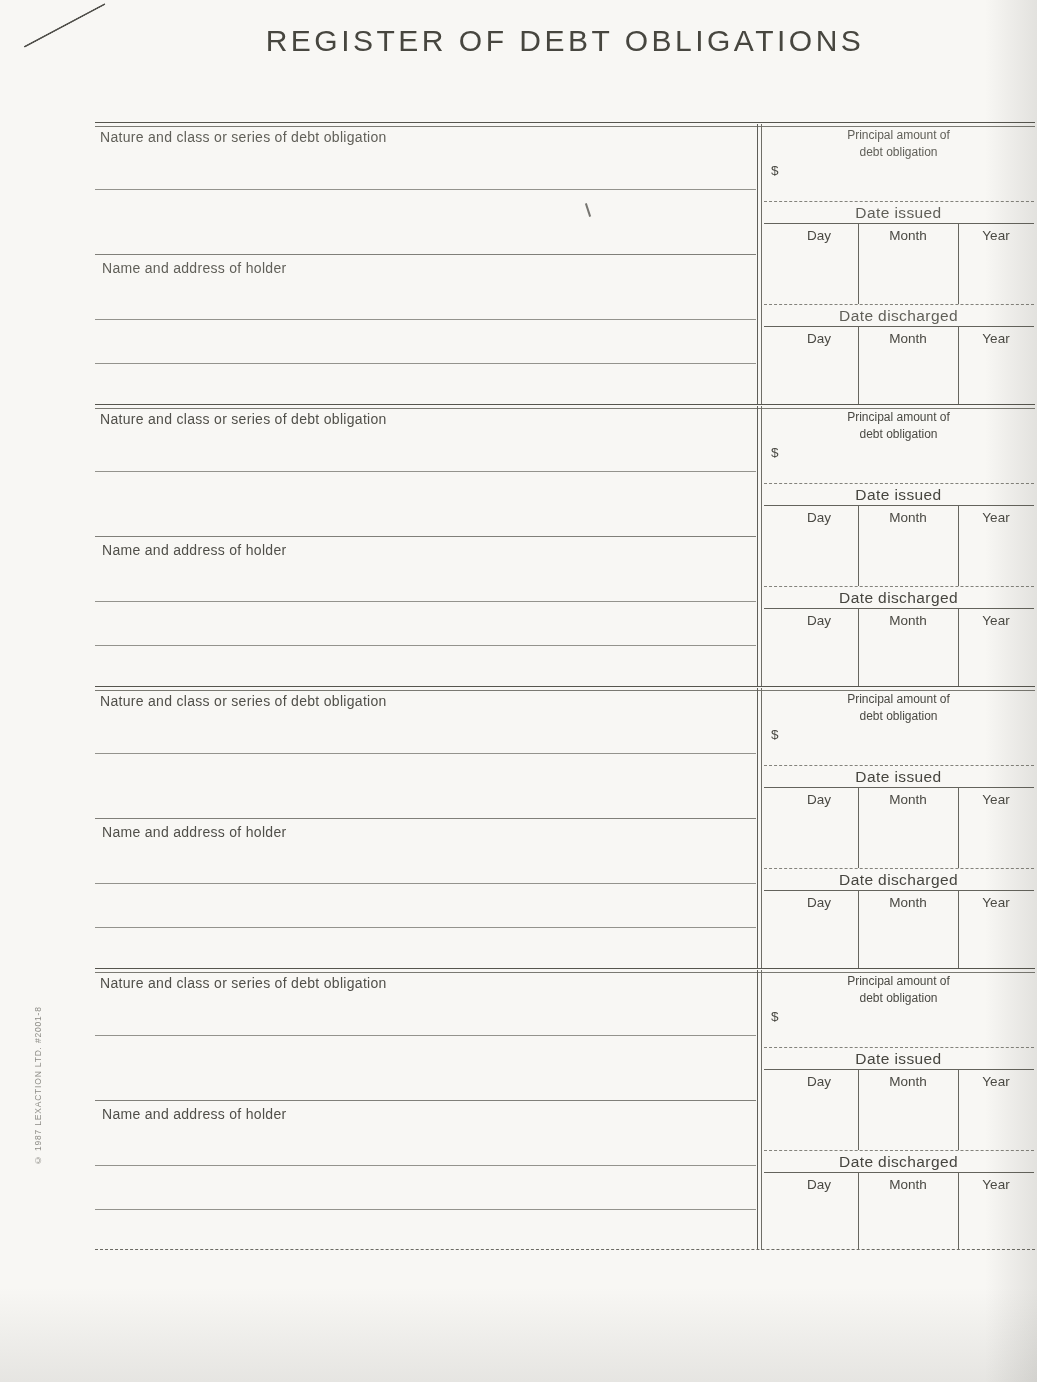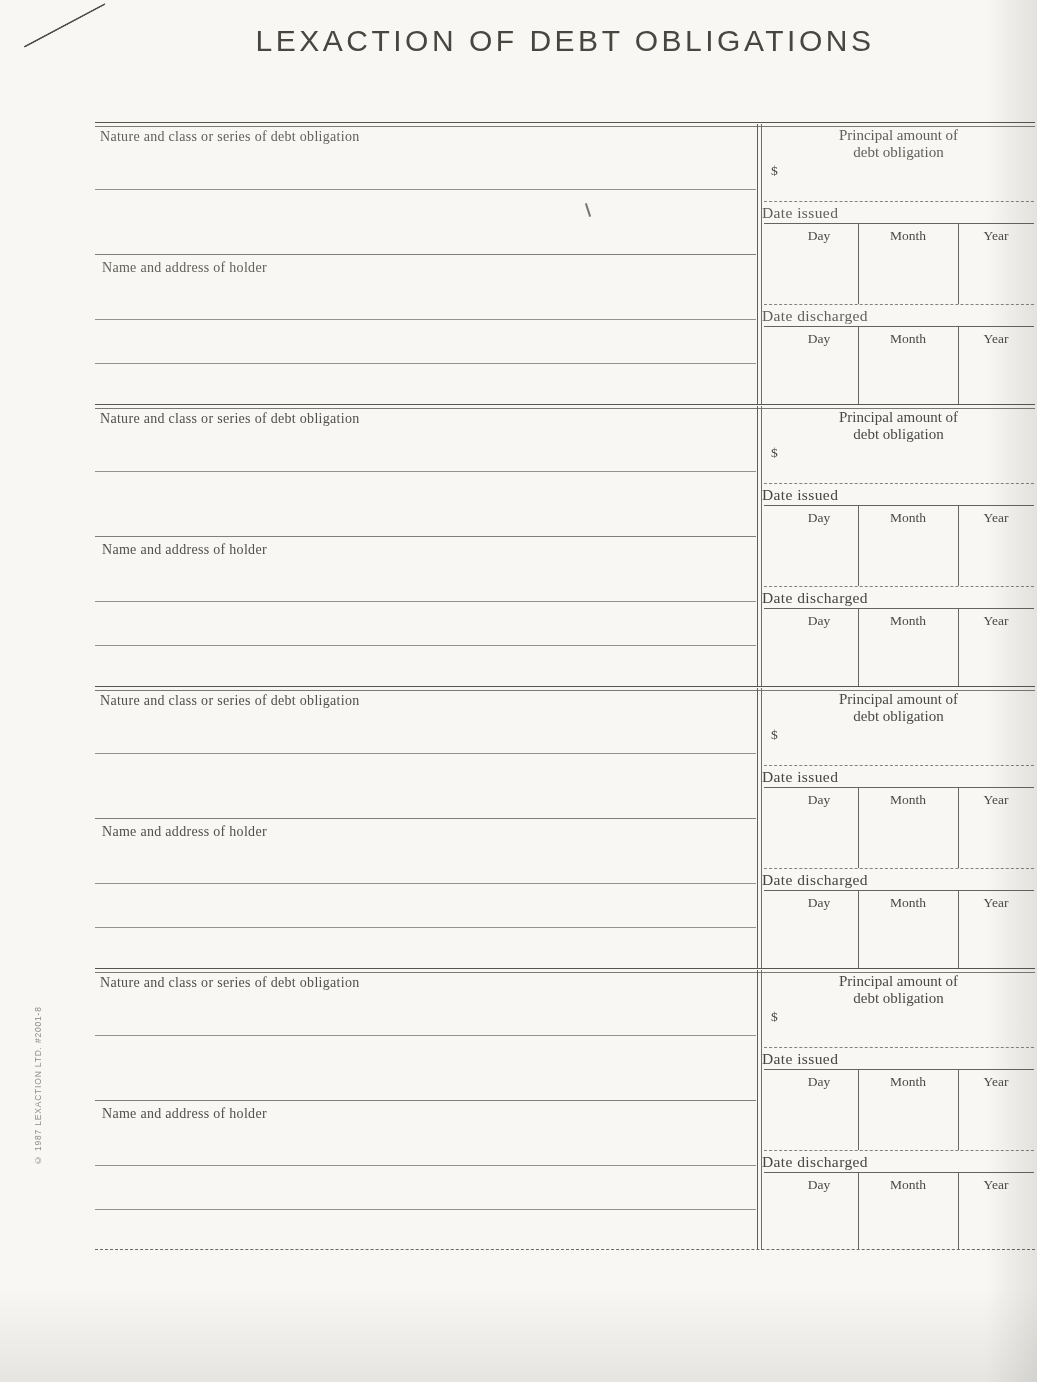--- a/index.html
+++ b/index.html
@@ -21,43 +21,43 @@
     border-left:2px solid #777671;transform:rotate(-18deg);}
 
   .page-title{position:absolute;top:24px;left:95px;width:940px;text-align:center;
     font-size:30px;letter-spacing:3.5px;font-weight:500;color:#47463f;white-space:nowrap;}
 
   .side-note{position:absolute;left:33px;top:985px;height:180px;
     writing-mode:vertical-rl;transform:rotate(180deg);
     font-size:8.5px;letter-spacing:0.8px;color:#8d8c86;white-space:nowrap;}
 
   
-  .entry{position:absolute;left:95px;width:940px;height:282px;font-family:Liberation Serif, serif;}
+  .entry{position:absolute;left:95px;width:940px;height:282px;}
   .rule-top{position:absolute;top:0;left:0;width:100%;height:3px;
     border-top:1.6px solid #56554e;border-bottom:1px solid #7a7972;}
   .vdiv{position:absolute;left:662px;top:2px;width:3px;height:280px;
     border-left:1px solid #5f5e58;border-right:1px solid #6f6e67;}
 
   .lcol{position:absolute;left:0;top:0;width:662px;height:282px;}
   .lbl{position:absolute;font-size:14px;color:#504f49;letter-spacing:0.3px;white-space:nowrap;}
   .lbl.nature{top:7px;left:5px;}
   .lbl.holder{top:138px;left:7px;}
   .entry.first .lbl, .entry.first .principal, .entry.first .hdg{color:#605f58;}
   .wline{position:absolute;left:0;width:661px;height:0;border-top:1px solid #94938d;}
   .wline.dk{border-top:1px solid #807f79;}
   .val-area{position:absolute;left:8px;right:8px;font-size:13px;color:#3c3b37;}
 
   .rcol{position:absolute;left:667px;top:0;width:273px;height:282px;}
   .principal{position:absolute;top:5px;left:0;width:100%;text-align:center;
-    font-size:15px;line-height:17px;color:#4a4943;}
+    font-size:12px;line-height:17px;color:#4a4943;}
   .dollar{position:absolute;top:41px;left:9px;font-size:13.5px;color:#4a4943;}
   .val-principal{position:absolute;top:41px;left:28px;right:6px;height:26px;font-size:13px;color:#3c3b37;}
   .dashline{position:absolute;left:2px;width:270px;height:0;border-top:1px dashed #84837c;}
   .solidline{position:absolute;left:2px;width:270px;height:0;border-top:1px solid #64635c;}
-  .hdg{position:absolute;left:0;width:100%;text-align:left;font-size:15.5px;
+  .hdg{position:absolute;left:0;width:100%;text-align:center;font-size:15.5px;
     color:#46453f;letter-spacing:0.4px;}
   .dmy{position:absolute;left:2px;width:270px;}
   .dmy .cdiv{position:absolute;top:0;height:100%;width:0;border-left:1px solid #67665f;}
   .dmy .cdiv.c1{left:94px;}
   .dmy .cdiv.c2{left:194px;}
   .dmy .clabel{position:absolute;top:5px;font-size:13.5px;color:#4a4943;text-align:center;}
   .dmy .clabel.day{left:8px;width:94px;}
   .dmy .clabel.month{left:94px;width:100px;}
   .dmy .clabel.year{left:194px;width:76px;}
   .dmy .cval{position:absolute;top:26px;font-size:13px;color:#3c3b37;text-align:center;}
@@ -65,21 +65,21 @@
   .dmy .cval.month{left:94px;width:100px;}
   .dmy .cval.year{left:194px;width:76px;}
 
   .final-rule{position:absolute;top:1249px;left:95px;width:940px;height:0;
     border-top:1.4px dashed #6b6a63;}
 </style>
 </head>
 <body>
 
 <div class="pen-mark"></div>
-<div class="page-title">LEXACTION OF DEBT OBLIGATIONS</div>
+<div class="page-title">REGISTER OF DEBT OBLIGATIONS</div>
 <div class="stray-mark"></div>
 <div class="side-note">© 1987 LEXACTION LTD.  #2001-8</div>
 
 <div class="entry first" style="top:122px">
   <div class="rule-top"></div>
   <div class="vdiv"></div>
   <div class="lcol">
     <div class="lbl nature">Nature and class or series of debt obligation</div>
     <div class="val-area" style="top:26px;height:38px"></div>
     <div class="wline" style="top:67px"></div>

